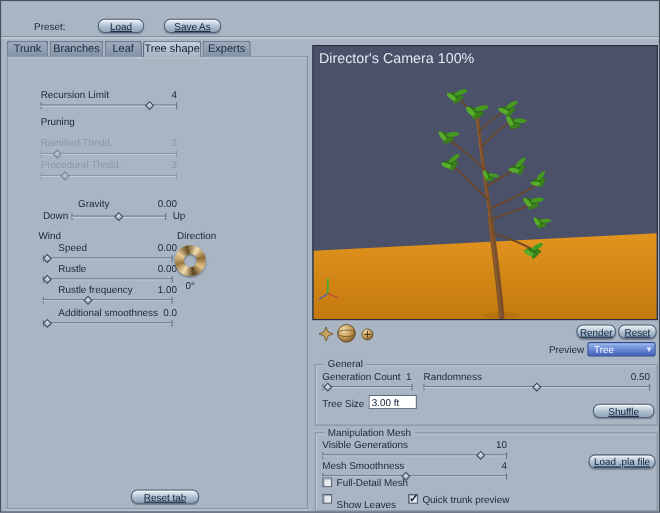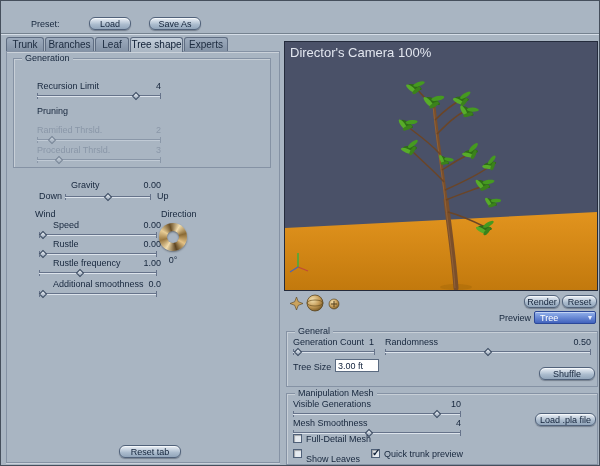--- a/index.html
+++ b/index.html
@@ -11,21 +11,21 @@
   .closebox{position:absolute;left:4px;top:3px;width:8px;height:8px;border-radius:50%;
     background:radial-gradient(circle at 35% 30%,#f0f0f0,#8a8a8a 70%,#555);
     border:1px solid #222;box-sizing:border-box;}
   .title{position:absolute;left:17px;top:0;line-height:14px;font-size:9px;color:#eceff5;}
   .lbl{position:absolute;font-size:9px;color:#16263c;white-space:nowrap;}
   .lbl.dis{color:#8a97a8;}
   .val{position:absolute;font-size:9px;color:#16263c;text-align:right;white-space:nowrap;}
   .val.dis{color:#8a97a8;}
   .btn{position:absolute;height:13px;line-height:12px;font-size:9px;color:#13233a;text-align:center;
     background:linear-gradient(#ecf1f7,#aabbcd 60%,#92a5ba);border:1px solid #51627a;border-radius:6px;
-    box-sizing:border-box;box-shadow:0 1px 1px rgba(20,30,45,.35),inset 0 1px 0 rgba(255,255,255,.6);cursor:pointer;}
+    box-sizing:border-box;box-shadow:0 1px 1px rgba(20,30,45,.35),inset 0 1px 0 rgba(255,255,255,.6);cursor:pointer;text-decoration:underline;}
   .tab{position:absolute;top:36px;height:14px;line-height:14px;font-size:10px;text-align:center;color:#1b2a3e;
     background:linear-gradient(#9dabbd,#8493a6);border:1px solid #5f6d82;border-bottom:none;
     border-radius:3px 3px 0 0;box-sizing:border-box;cursor:pointer;}
   .tab.active{background:linear-gradient(#c4cfdb,#a9b5c2);height:15px;z-index:3;color:#0e1e34;}
   .hr{position:absolute;left:0;top:32px;width:600px;height:2px;border-top:1px solid #75828f;
     border-bottom:1px solid #d6dee8;box-sizing:border-box;}
   .panel{position:absolute;border:1px solid #8592a4;
     box-shadow:inset 0 1px 0 rgba(255,255,255,.4),0 1px 0 rgba(255,255,255,.4);}
   .group{position:absolute;border:1px solid #8592a4;box-shadow:inset 1px 1px 0 rgba(255,255,255,.35);}
   .glabel{position:absolute;top:-6px;left:8px;padding:0 3px;font-size:9px;color:#16263c;
@@ -71,23 +71,20 @@
   <div class="hr"></div>
 
   <div class="panel" style="left:5px;top:50px;width:272px;height:410px"></div>
 
   <div class="tab" style="left:5px;width:38px">Trunk</div>
   <div class="tab" style="left:44px;width:49px">Branches</div>
   <div class="tab" style="left:94px;width:34px">Leaf</div>
   <div class="tab active" style="left:129px;width:53px">Tree shape</div>
   <div class="tab" style="left:183px;width:44px">Experts</div>
 
-  <div class="group" style="left:12px;top:57px;width:256px;height:108px">
-    <span class="glabel">Generation</span>
-  </div>
   <span class="lbl" style="left:36px;top:80px">Recursion Limit</span>
   <span class="val" style="left:120px;top:80px;width:40px">4</span>
   <div class="slider" style="left:36px;top:91px;width:124px">
       <i class="tr"></i>
       <i class="th" style="left:80%"></i>
     </div>
 
   <span class="lbl" style="left:36px;top:105px">Pruning</span>
 
   <span class="lbl dis" style="left:36px;top:124px">Ramified Thrsld.</span>

